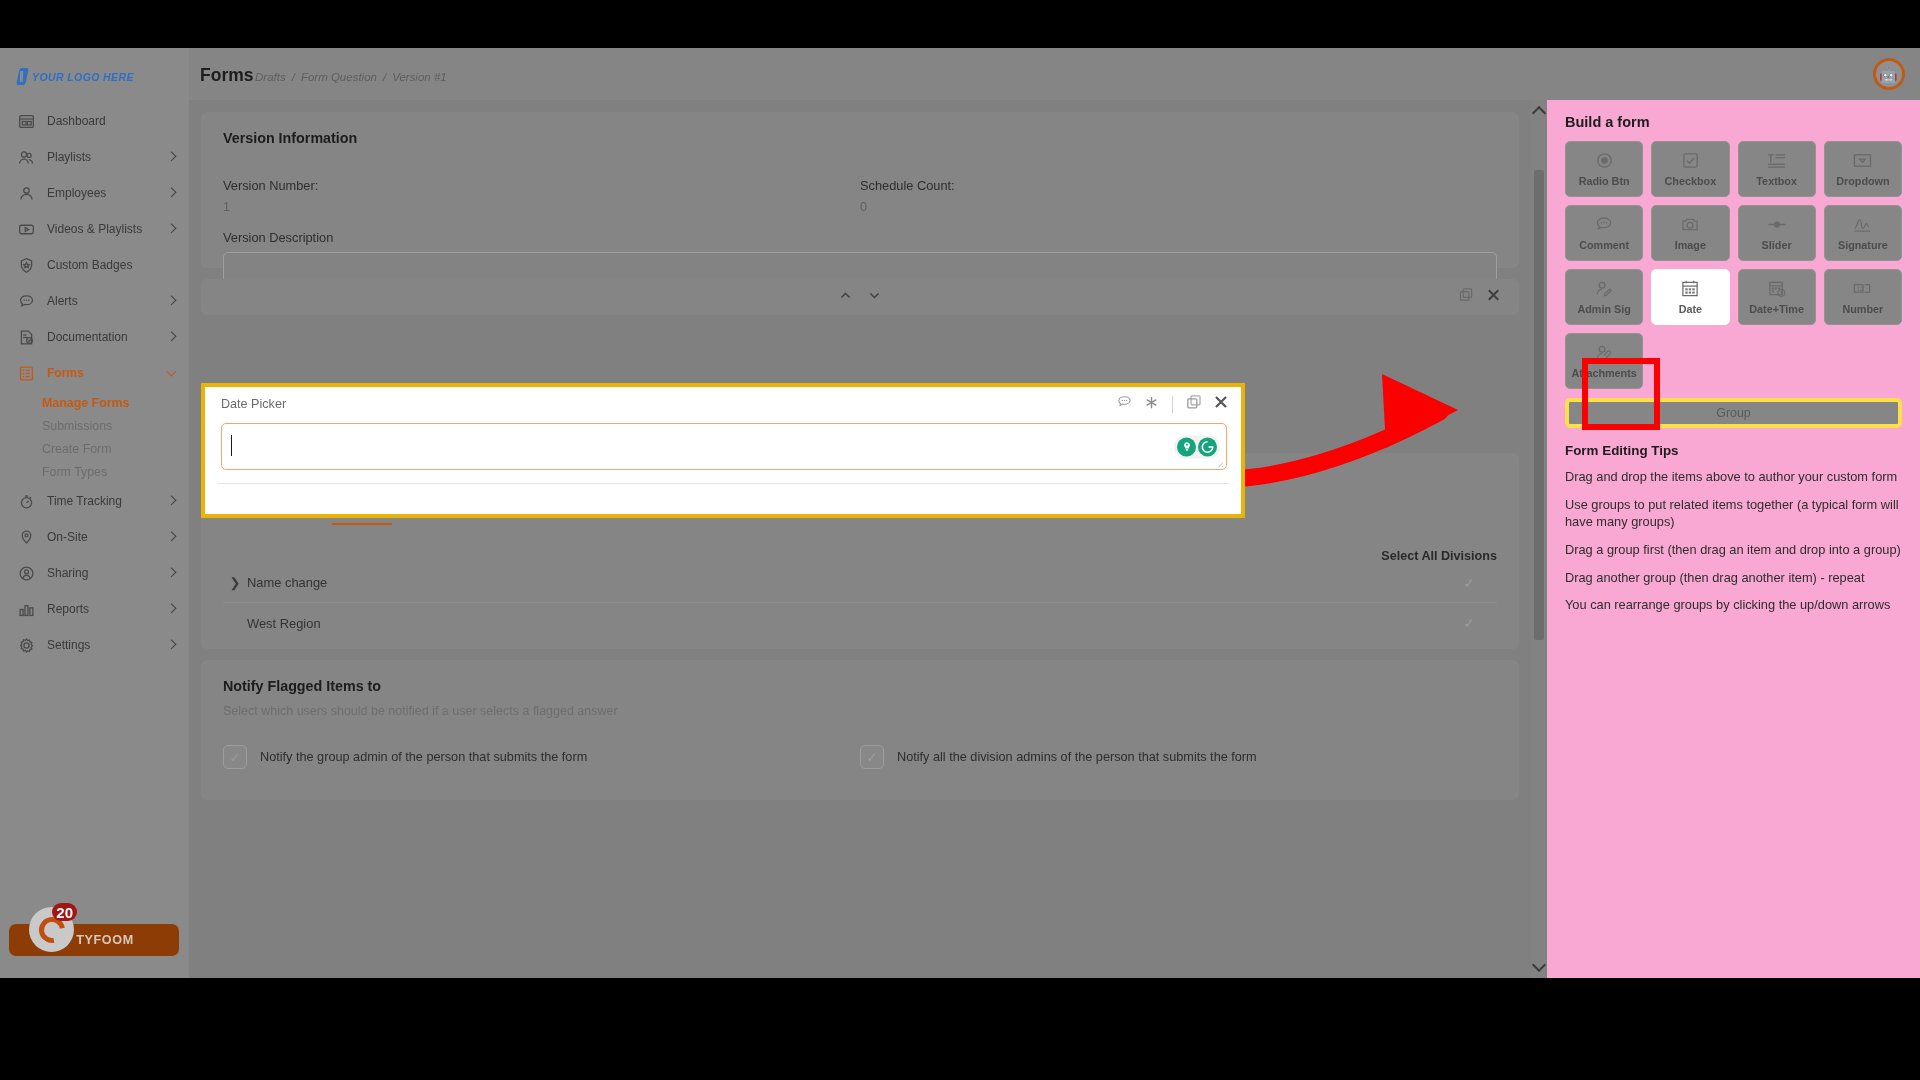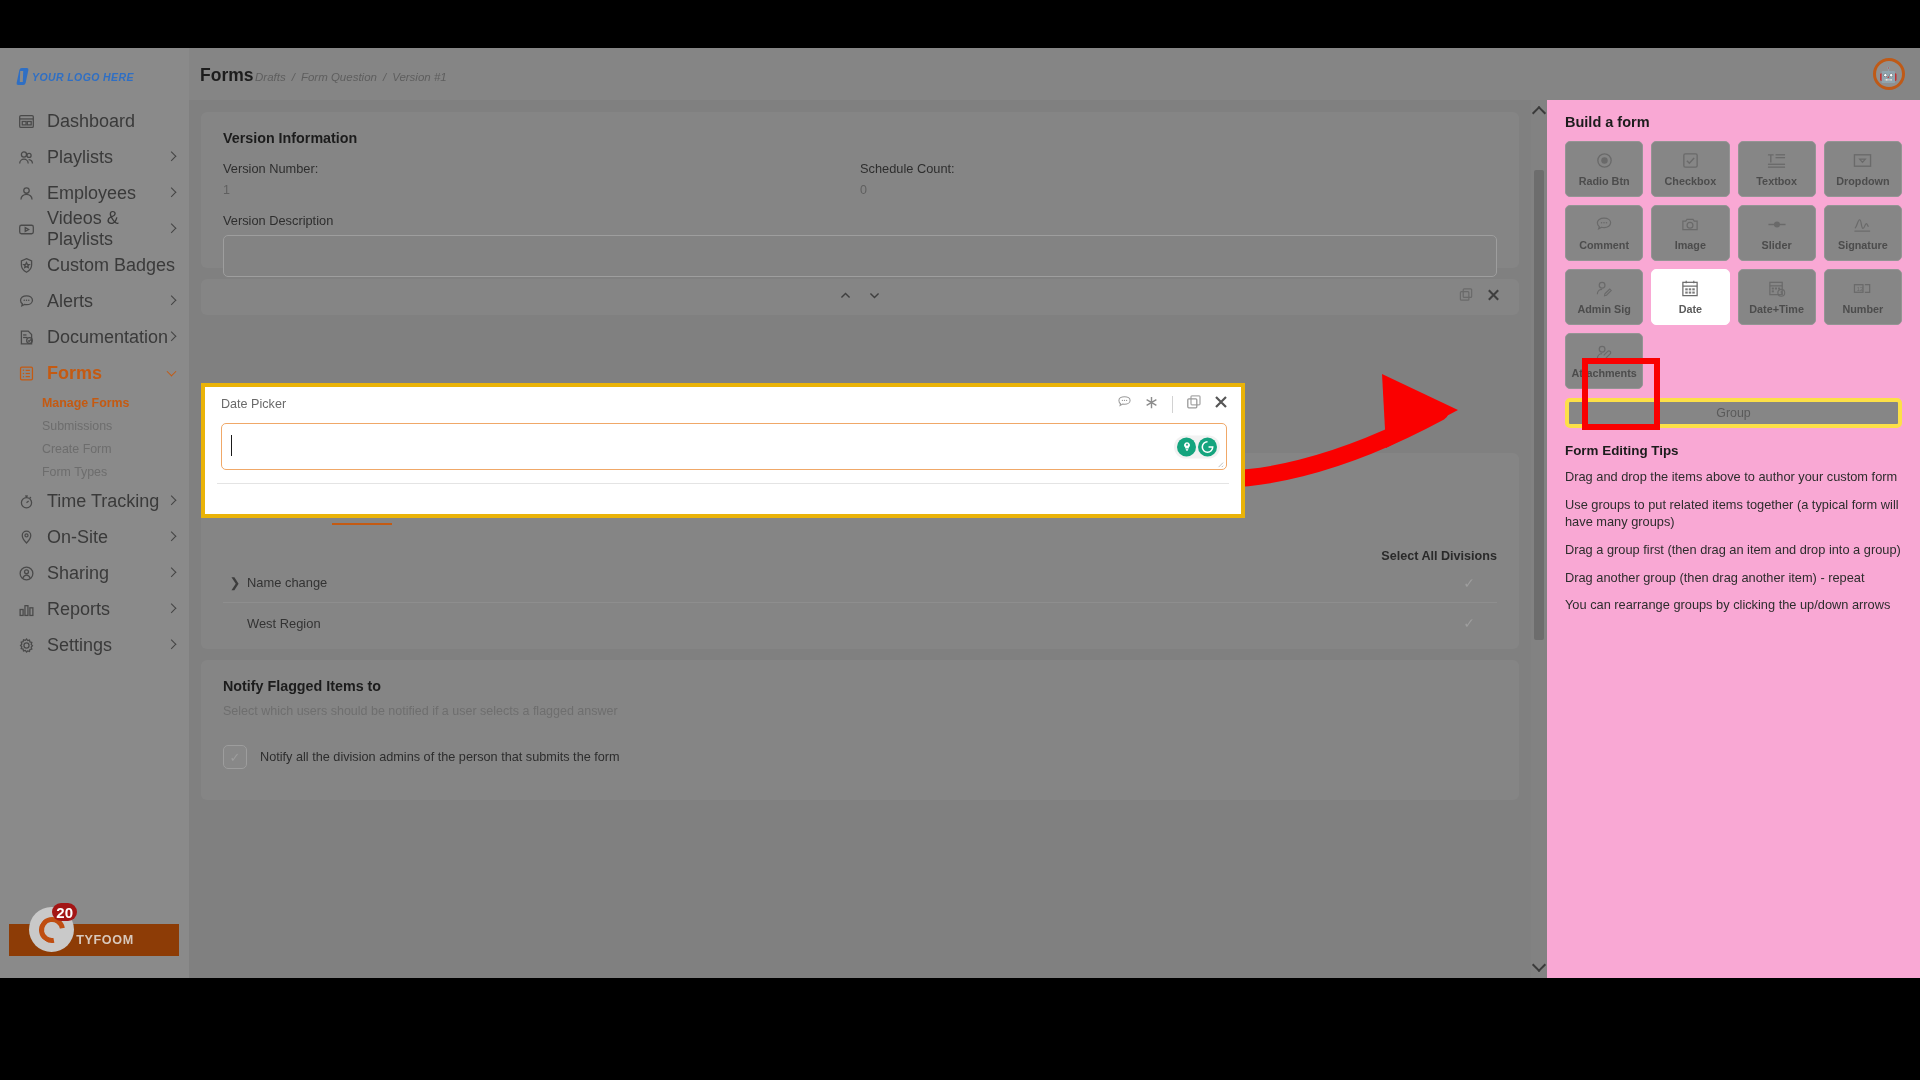--- a/index.html
+++ b/index.html
@@ -44,21 +44,21 @@
   }
   .logo-text {
     font-size: 10.5px; font-weight: bold; font-style: italic;
     color: #2f6fc4; letter-spacing: .4px;
   }
 
   .nav { position: absolute; left: 0; top: 55px; width: 189px; }
   .nav-item {
     display: flex; align-items: center;
     height: 36px; padding-left: 17px;
-    color: #3a3a3a; font-size: 18px;
+    color: #3a3a3a; font-size: 12px;
     position: relative; cursor: pointer;
   }
   .nav-item .nv-ico {
     width: 19px; height: 19px; margin-right: 11px;
     display: flex; align-items: center; justify-content: center;
     flex: 0 0 19px;
   }
   .nav-item .nv-ico svg { width: 17px; height: 17px; }
   .nav-item.active { color: #c45a12; font-weight: bold; }
   .nav-item .chev {
@@ -73,21 +73,21 @@
   .sub-item {
     height: 23px; display: flex; align-items: center;
     padding-left: 42px; font-size: 12.4px; color: #6d6d6d; cursor: pointer;
   }
   .sub-item.active { color: #c45a12; font-weight: bold; }
 
   
   #brand {
     position: absolute; left: 9px; bottom: 22px;
     width: 170px; height: 32px;
-    background: #8d3c06; border-radius: 0;
+    background: #8d3c06; border-radius: 7px;
     display: flex; align-items: center; justify-content: center; gap: 7px;
     color: #d8c8bc; font-size: 12.6px; font-weight: bold; letter-spacing: .6px; text-align: center;
   }
   #brand .swirl {
     width: 15px; height: 15px; border-radius: 50%;
     border: 2px solid #c48a62; border-right-color: transparent;
     transform: rotate(25deg);
   }
   #brand-badge-wrap {
     position: absolute; left: 29px; bottom: 26px;
@@ -143,21 +143,21 @@
     background: #808080;
     padding: 12px;
   }
   .card {
     background: #858585;
     border-radius: 6px;
     margin-bottom: 11px;
     position: relative;
   }
   .card-pad { padding: 18px 22px; }
-  .sec-title { font-size: 14.3px; font-weight: bold; color: #1c1c1c; margin-bottom: 15px; }
+  .sec-title { font-size: 14.3px; font-weight: bold; color: #1c1c1c; margin-bottom: 32px; }
   .field-label { font-size: 12.8px; color: #2e2e2e; }
   .field-value { font-size: 12.5px; color: #5f5f5f; margin-top: 7px; }
   .two-col { display: flex; }
   .two-col > div { width: 50%; }
   .textarea-box {
     margin-top: 7px; height: 42px;
     border: 1px solid #9e9e9e; border-radius: 5px;
     background: #838383;
   }
 
@@ -599,20 +599,24 @@
         <span class="ex"></span>
         <span>West Region</span>
         <span class="tick">✓</span>
       </div>
     </div>
 
     <div class="card card-pad" style="height:140px;">
       <div class="sec-title" style="margin-bottom:0;">Notify Flagged Items to</div>
       <div class="notify-sub">Select which users should be notified if a user selects a flagged answer</div>
       <div class="notify-row">
+        <div>
+          <span class="cbox">✓</span>
+          <span class="notify-lbl">Notify the group admin of the person that submits the form</span>
+        </div>
         <div>
           <span class="cbox">✓</span>
           <span class="notify-lbl">Notify all the division admins of the person that submits the form</span>
         </div>
       </div>
     </div>
 
   </div>
 
   <div id="scroll-col">

